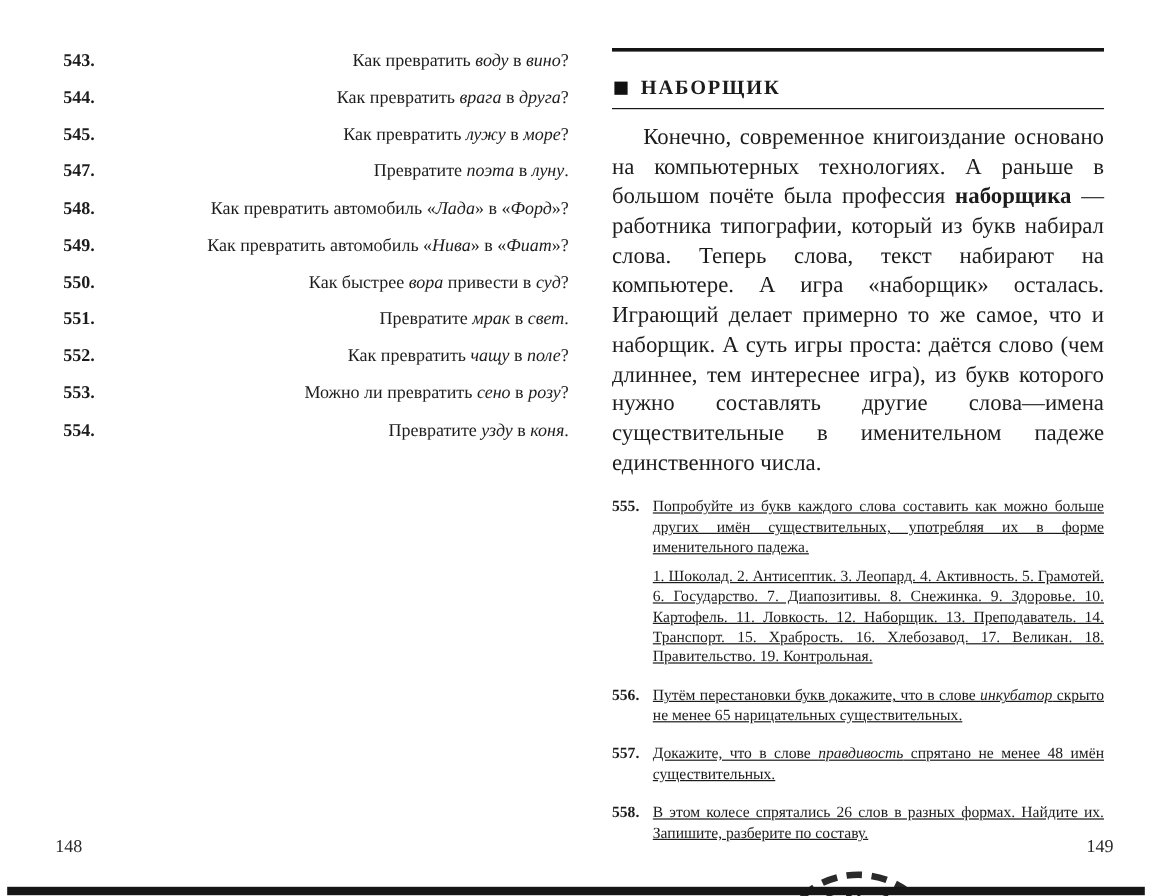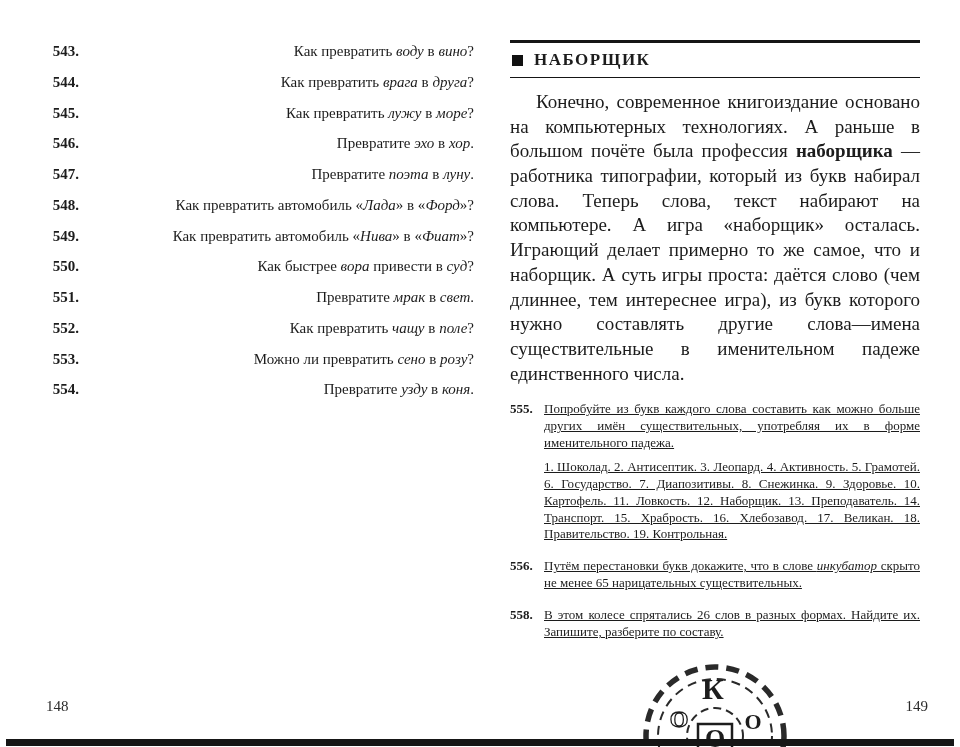--- a/index.html
+++ b/index.html
@@ -20,21 +20,21 @@
   .q-text { flex:1; }
 
   .it { font-style:italic; }
   .bd { font-weight:bold; }
 
   
   .right-col { position:absolute; left:510px; top:40px; width:410px; }
   .section-header {
     border-top:3px solid #151515;
     border-bottom:1.5px solid #151515;
-    padding:7px 0 7px 2px;
+    padding:20px 0 7px 2px;
     display:flex; align-items:center; gap:11px;
   }
   .sq { width:11px; height:11px; background:#111; flex:0 0 auto; }
   .section-title { font-weight:bold; font-size:17px; letter-spacing:1.5px; }
 
   .intro {
     font-size:19px; line-height:1.3;
     text-align:justify; text-indent:26px;
     margin:12px 0 0 0;
   }
@@ -69,24 +69,20 @@
           <span class="q-num">543.</span>
           <span class="q-text"><span>Как превратить </span><span class="it">воду</span><span> в </span><span class="it">вино</span><span>?</span></span>
         </div>
         <div class="q-item">
           <span class="q-num">544.</span>
           <span class="q-text"><span>Как превратить </span><span class="it">врага</span><span> в </span><span class="it">друга</span><span>?</span></span>
         </div>
         <div class="q-item">
           <span class="q-num">545.</span>
           <span class="q-text"><span>Как превратить </span><span class="it">лужу</span><span> в </span><span class="it">море</span><span>?</span></span>
-        </div>
-        <div class="q-item">
-          <span class="q-num">546.</span>
-          <span class="q-text"><span>Превратите </span><span class="it">эхо</span><span> в </span><span class="it">хор</span><span>.</span></span>
         </div>
         <div class="q-item">
           <span class="q-num">547.</span>
           <span class="q-text"><span>Превратите </span><span class="it">поэта</span><span> в </span><span class="it">луну</span><span>.</span></span>
         </div>
         <div class="q-item">
           <span class="q-num">548.</span>
           <span class="q-text"><span>Как превратить автомобиль «</span><span class="it">Лада</span><span>» в «</span><span class="it">Форд</span><span>»?</span></span>
         </div>
         <div class="q-item">
@@ -129,20 +125,24 @@
         <div class="exercise">
           <span class="ex-num">555.</span>
           <p class="ex-p"><span>Попробуйте из букв каждого слова составить как можно больше других имён существительных, употребляя их в форме именительного падежа.</span></p>
           <p class="ex-p"><span>1. Шоколад.  2. Антисептик.  3. Леопард.  4. Активность.  5. Грамотей.  6. Государство.  7. Диапозитивы.  8. Снежинка.  9. Здоровье.  10. Картофель.  11. Ловкость.  12. Наборщик.  13. Преподаватель.  14. Транспорт.  15. Храбрость.  16. Хлебозавод.  17. Великан.  18. Правительство.  19. Контрольная.</span></p>
         </div>
         <div class="exercise">
           <span class="ex-num">556.</span>
           <p class="ex-p"><span>Путём перестановки букв докажите, что в слове </span><span class="it">инкубатор</span><span> скрыто не менее 65 нарицательных существительных.</span></p>
         </div>
         <div class="exercise">
+          <span class="ex-num">557.</span>
+          <p class="ex-p"><span>Докажите, что в слове </span><span class="it">правдивость</span><span> спрятано не менее 48 имён существительных.</span></p>
+        </div>
+        <div class="exercise">
           <span class="ex-num">558.</span>
           <p class="ex-p"><span>В этом колесе спрятались 26 слов в разных формах. Найдите их. Запишите, разберите по составу.</span></p>
         </div>
       </div>
 
     <div class="wheel-wrap">
       <svg id="wheel" width="180" height="170" viewBox="0 0 180 170">
         <circle cx="90" cy="85" r="69" fill="none" stroke="#2a2a2a" stroke-width="5.5" stroke-dasharray="13 8"></circle>
         <circle cx="90" cy="85" r="57" fill="none" stroke="#2a2a2a" stroke-width="2" stroke-dasharray="9 6"></circle>
         <circle cx="90" cy="85" r="28" fill="none" stroke="#2a2a2a" stroke-width="2" stroke-dasharray="8 5"></circle>

